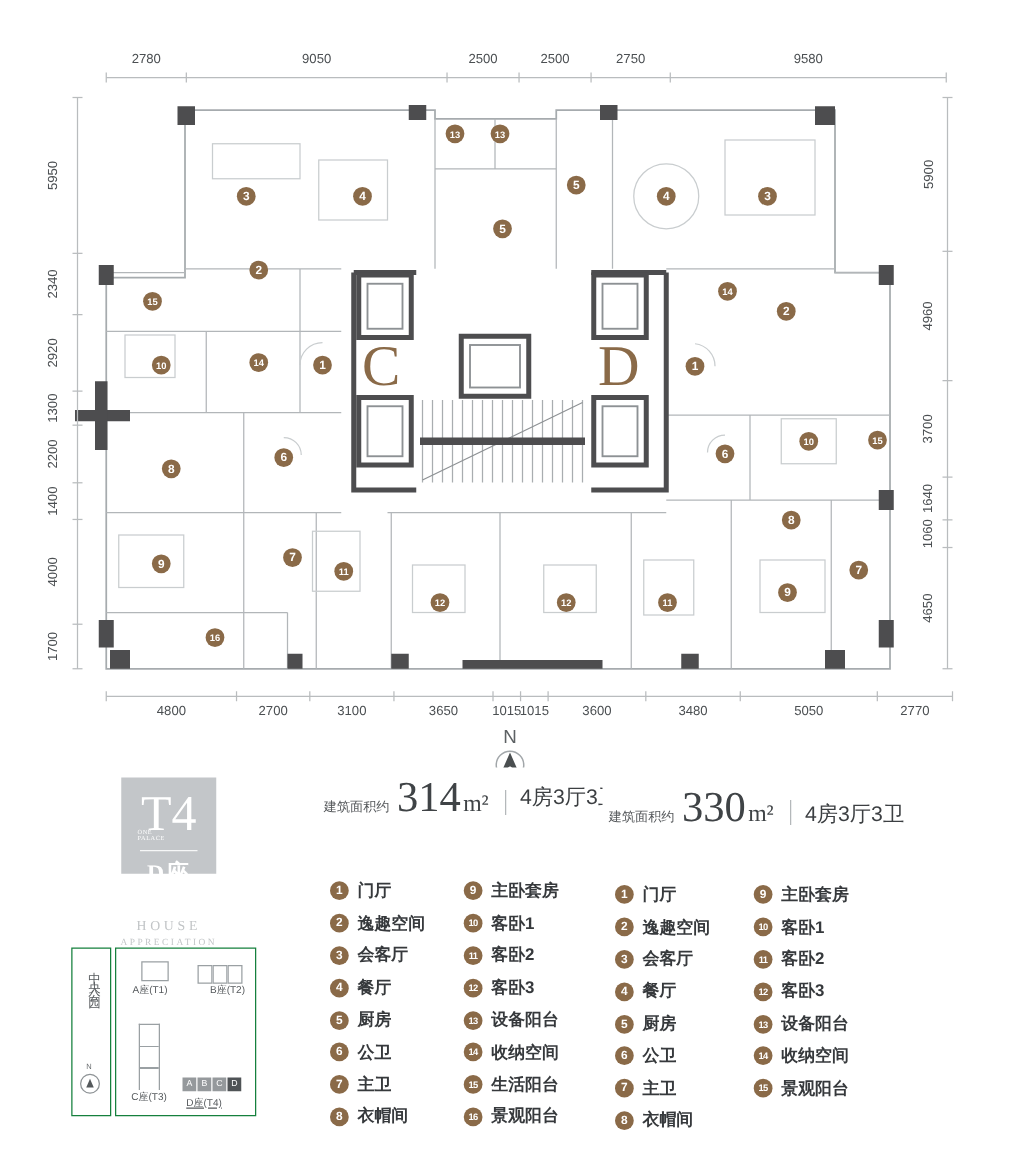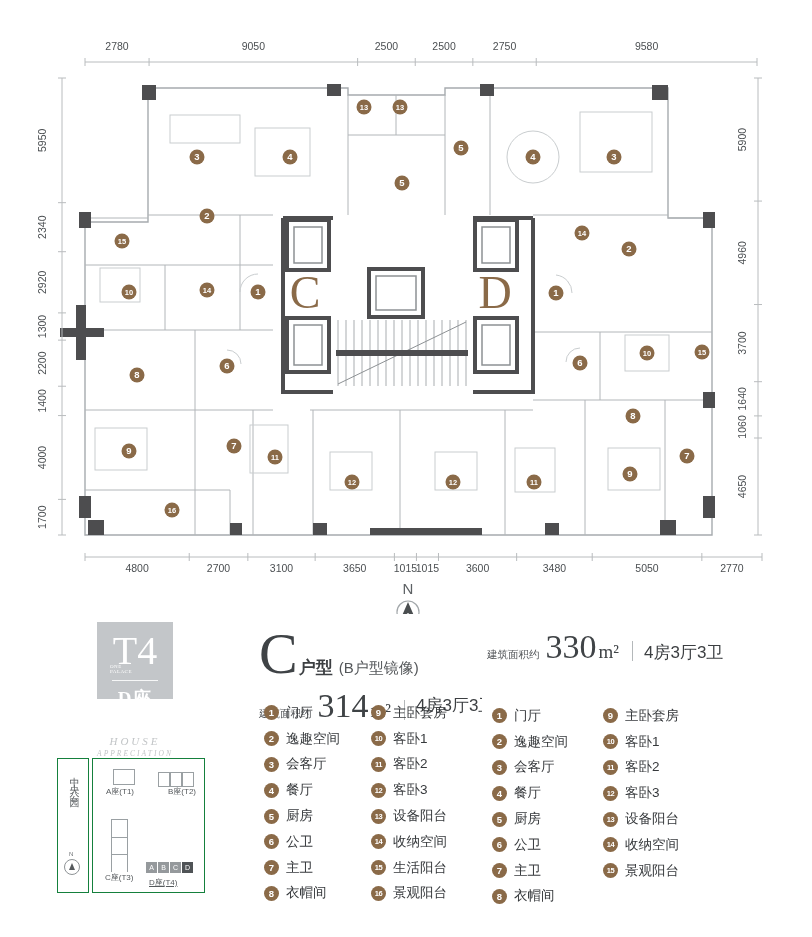--- a/index.html
+++ b/index.html
@@ -12,21 +12,21 @@
   .logo-box{left:97px;top:622px;width:76px;height:77px;background:#c3c6c9;
             text-align:center;}
   .logo-t4{font-family:"Liberation Serif",serif;font-size:40px;color:#fff;
            line-height:46px;margin-top:6px;position:relative;}
   .logo-sub{position:absolute;left:13px;top:36px;font-size:5px;letter-spacing:.5px;
             color:#fff;line-height:5px;text-align:left;}
   .logo-div{width:46px;height:1px;background:rgba(255,255,255,.85);margin:6px auto 5px;}
   .logo-block{font-size:19px;color:#fff;letter-spacing:1px;font-weight:bold;
               font-family:"Liberation Serif",serif;}
   .logo-tag{left:72px;top:735px;width:126px;text-align:center;color:#c2c5c7;
-            font-family:"Liberation Serif",serif;font-style:italic;}
+            font-family:"Liberation Serif",serif;}
   .logo-tag .t1{font-size:11px;letter-spacing:3px;}
   .logo-tag .t2{font-size:7.5px;letter-spacing:2px;margin-top:2px;}
 
   
   .sp-box{border:1px solid #15803d;background:#fff;}
   .sp-park-strip{left:57px;top:758px;width:30px;height:133px;}
   .sp-main{left:92px;top:758px;width:111px;height:133px;}
   .sp-park{position:absolute;left:9px;top:10px;writing-mode:vertical-rl;
            text-orientation:upright;font-size:10px;letter-spacing:7px;color:#55595c;}
   .sp-n{position:absolute;left:11px;top:92px;font-size:6px;color:#6a6e71;}
@@ -60,21 +60,21 @@
   .unit-c-header{left:259px;top:620px;}
   .unit-d-header{left:487px;top:628px;}
 
   
   .lcol{display:flex;flex-direction:column;}
   .lrow{height:25.8px;display:flex;align-items:center;}
   .lnum{width:15px;height:15px;border-radius:50%;background:#8a6a48;color:#fff;
         display:flex;align-items:center;justify-content:center;font-size:9.5px;
         font-weight:bold;flex:0 0 15px;}
   .lnum.small{font-size:7.5px;letter-spacing:-0.5px;}
-  .llabel{font-size:13.5px;color:#36393c;margin-left:7px;white-space:nowrap;}
+  .llabel{font-size:13.5px;color:#36393c;margin-left:7px;white-space:nowrap;font-weight:bold;}
   #c-col1{left:264px;top:700px;} #c-col2{left:371px;top:700px;}
   #d-col1{left:492px;top:703px;} #d-col2{left:603px;top:703px;}
 </style>
 </head>
 <body>
 
 <svg id="plan" width="812" height="614" viewBox="0 0 812 614">
 
   <path d="M148,88 H348 V95 H445 V88 H668 V218 H712 V535 H85 V222 H148 Z" fill="#ffffff" stroke="#a6abae" stroke-width="1.4"></path>
 
@@ -391,23 +391,20 @@
   <div class="d-cells" id="d-cells">
       <div class="d-cell">A</div>
       <div class="d-cell">B</div>
       <div class="d-cell">C</div>
       <div class="d-cell hl">D</div>
     </div>
   <div class="bld-lbl" style="left:56px;top:118px;text-decoration:underline;">D座(T4)</div>
 </div>
 
 <div class="abs unit-c-header">
-  <div class="unit-header">
-    <span class="big-letter">C</span><span class="suffix">户型</span><span class="mirror">(B户型镜像)</span>
-  </div>
   <div class="area-line">
     <span class="area-label">建筑面积约</span><span class="area-num">314</span><span class="area-unit">m²</span><span class="vbar"></span><span class="rooms rooms-clip">4房3厅3卫</span>
   </div>
 </div>
 
 <div class="abs unit-d-header">
   <div class="area-line">
     <span class="area-label">建筑面积约</span><span class="area-num">330</span><span class="area-unit">m²</span><span class="vbar"></span><span class="rooms">4房3厅3卫</span>
   </div>
 </div>

